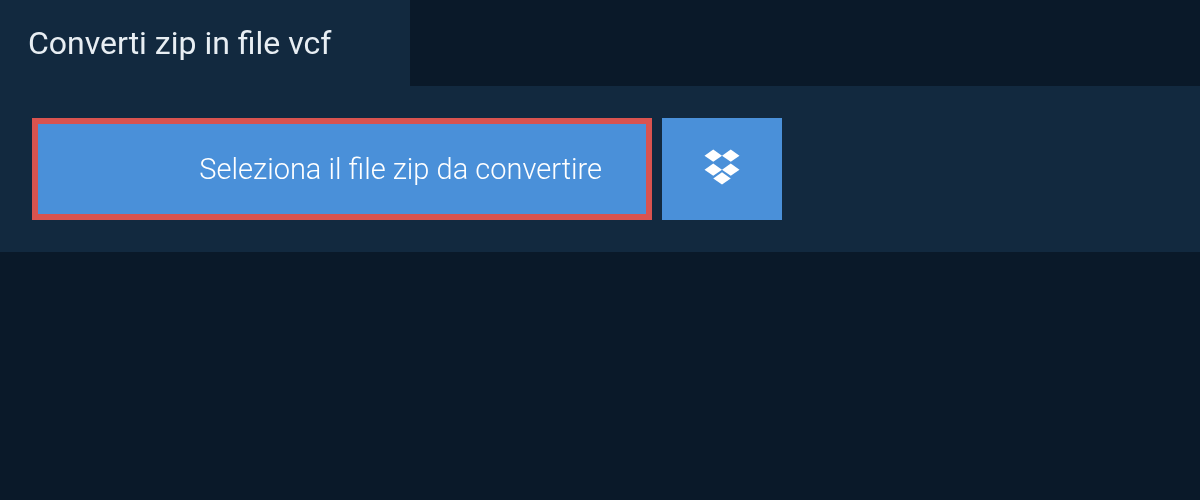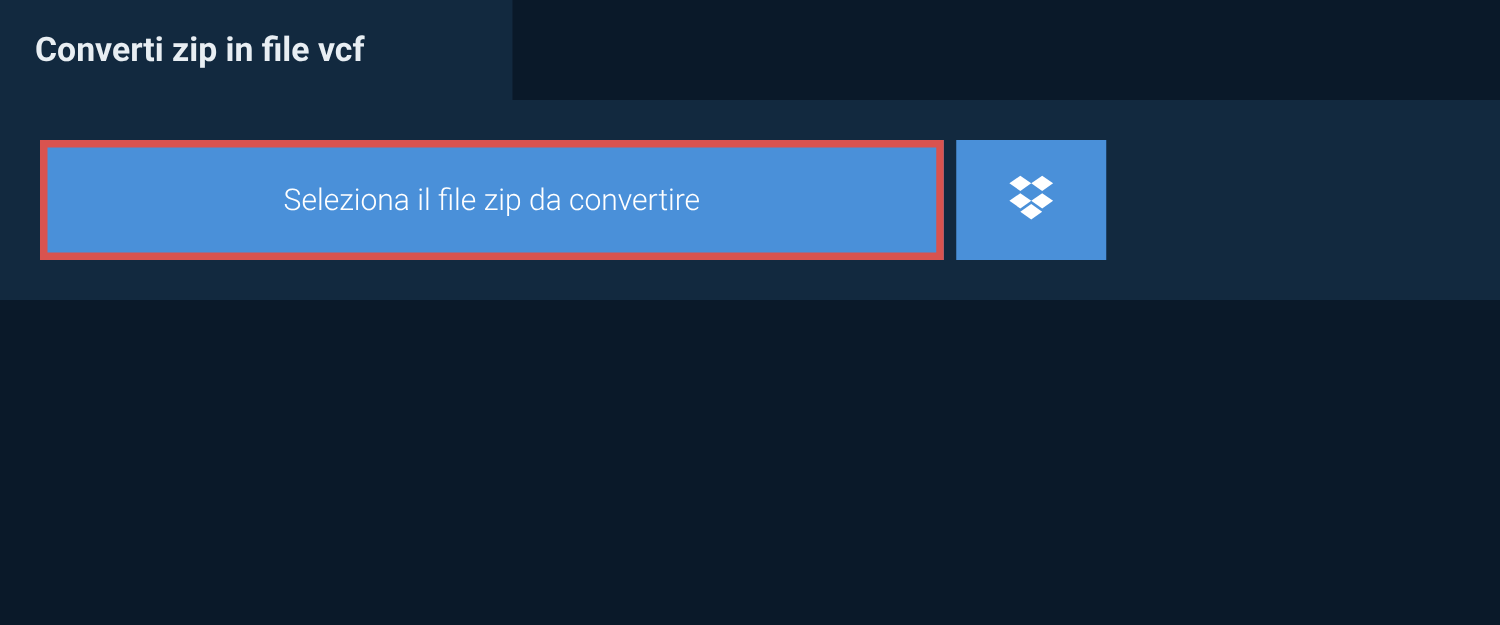--- a/index.html
+++ b/index.html
@@ -10,44 +10,44 @@
     body {
       width: 1200px;
       height: 500px;
       background: #0a1929;
       font-family: -apple-system, BlinkMacSystemFont, "Segoe UI", Roboto, sans-serif;
       overflow: hidden;
     }
     .tab-header {
       background: #12293f;
       color: #e8eef3;
-      font-size: 27px;
-      font-weight: 700;
+      font-size: 32px;
+      font-weight: 400;
       padding: 24px 28px;
       display: inline-block;
       width: 410px;
     }
     .main-panel {
       background: #12293f;
       padding: 32px;
       display: flex;
       gap: 10px;
       align-items: stretch;
     }
     .select-file-button {
       background: #4a90d9;
       border: 6px solid #d9534f;
       color: #ffffff;
-      font-size: 24px;
+      font-size: 29px;
       font-weight: 300;
       padding: 28px 44px;
       cursor: pointer;
-      text-align: center;
+      text-align: right;
       flex: 0 0 auto;
-      width: 723px;
+      width: 620px;
     }
     .dropbox-button {
       background: #4a90d9;
       width: 120px;
       display: flex;
       align-items: center;
       justify-content: center;
       cursor: pointer;
     }
     .dropbox-button svg {

